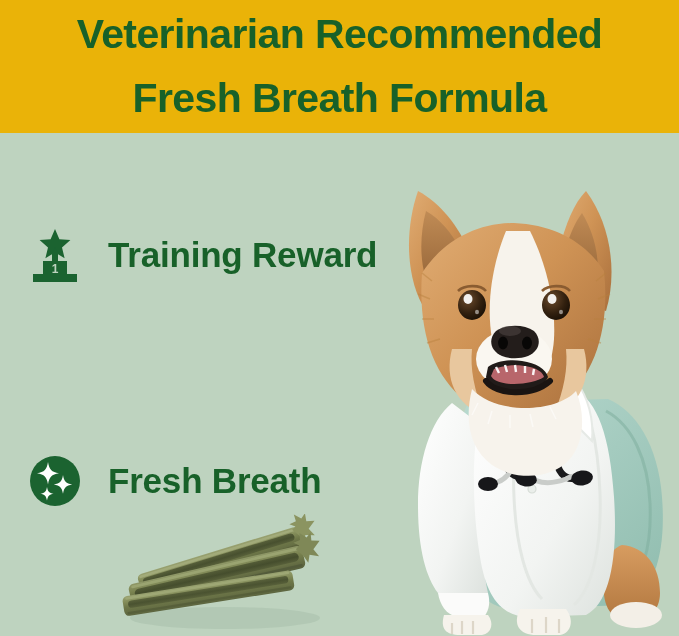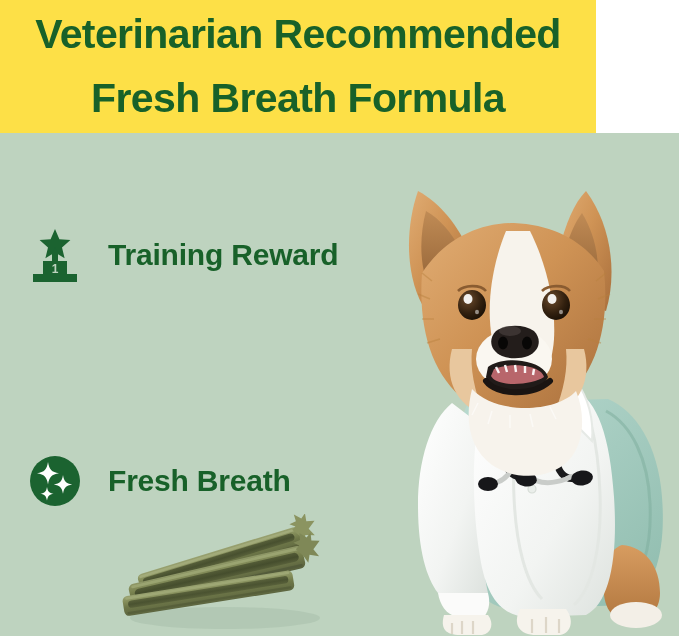--- a/index.html
+++ b/index.html
@@ -5,22 +5,22 @@
   html,body{margin:0;padding:0;}
   body{
     width:679px;height:636px;overflow:hidden;
     background:#ffffff;
     font-family:"Liberation Sans", sans-serif;
   }
   #page{position:relative;width:679px;height:636px;background:#ffffff;}
 
   
   .header{
-    position:absolute;left:0;top:0;width:596px;height:133px;
-    background:#fde047;
+    position:absolute;left:0;top:0;width:679px;height:133px;
+    background:#eab308;
     display:flex;flex-direction:column;align-items:center;justify-content:center;
   }
   .headline{
     font-family:"Liberation Sans", sans-serif;
     font-weight:bold;
     font-size:41px;
     line-height:1.06;
     letter-spacing:-0.6px;
     color:#186129;
     text-align:center;
@@ -41,21 +41,21 @@
   .f1{top:91px;}
   .f2{top:206px;}
   .f3{top:317px;justify-content:space-between;}
   .ficon{
     width:62px;height:62px;flex:0 0 62px;
     display:flex;align-items:center;justify-content:center;
   }
   .flabel{
     font-family:"Liberation Sans", sans-serif;
     font-weight:bold;
-    font-size:30px;
+    font-size:35px;
     letter-spacing:-0.2px;
     color:#186129;
     white-space:nowrap;
     margin-left:22px;
   }
 
   
   .sticks{position:absolute;left:120px;top:381px;width:215px;height:122px;}
 
   

